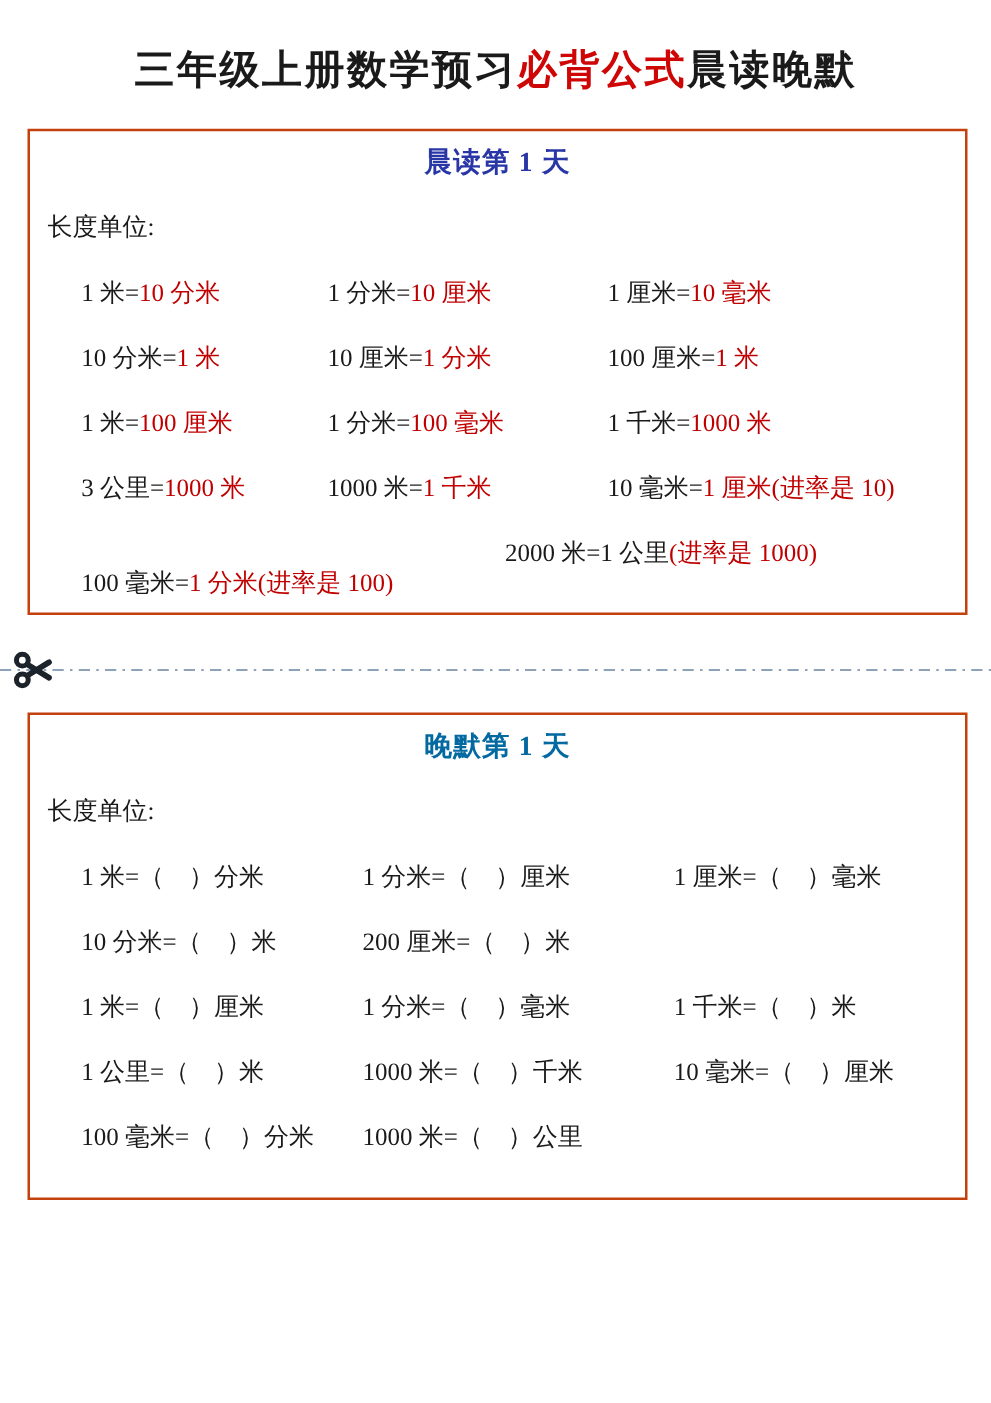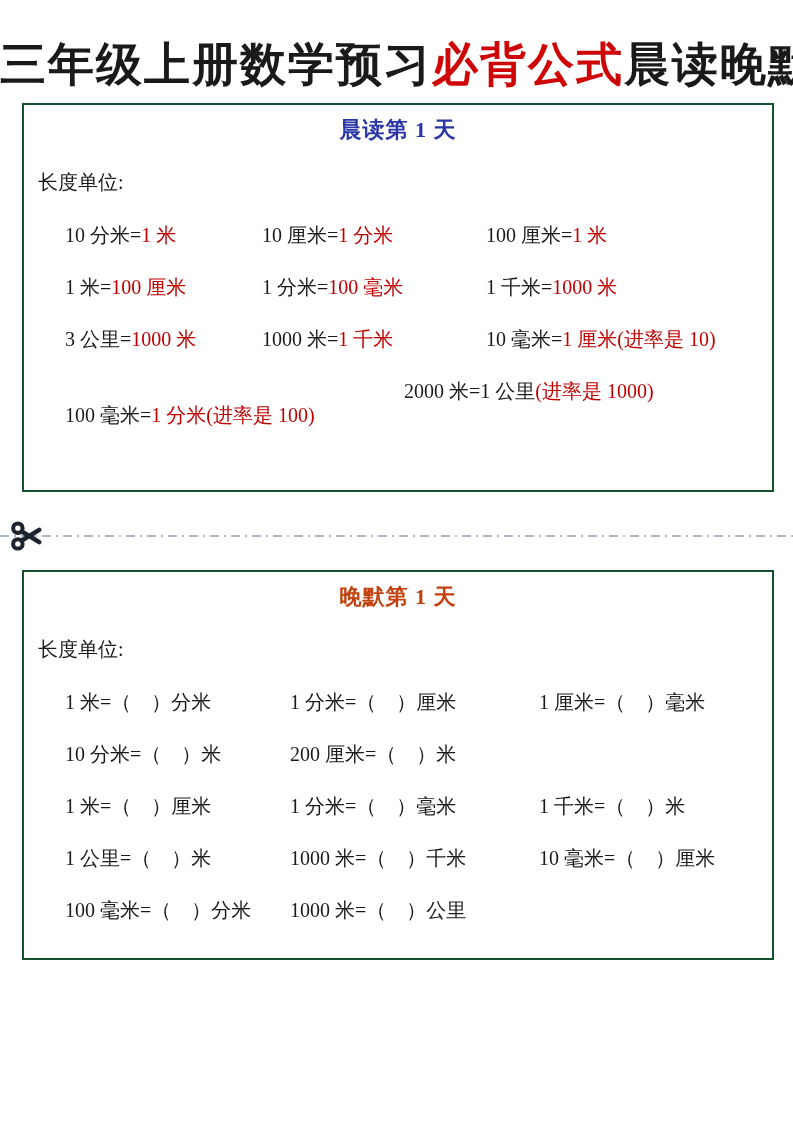--- a/index.html
+++ b/index.html
@@ -14,48 +14,48 @@
     font-family: "Liberation Serif", "DejaVu Serif", serif;
     color: #1a1a1a;
     overflow: hidden;
   }
   .page-title {
     position: absolute;
     top: 34px;
     left: 0;
     width: 100%;
     text-align: center;
-    font-size: 46px;
+    font-size: 32px;
     font-weight: 700;
     letter-spacing: 2px;
     white-space: nowrap;
   }
   .page-title .hl { color: #ce0606; }
 
   .panel {
     position: absolute;
     left: 22px;
     width: 752px;
     box-sizing: border-box;
-    border: 2px solid #14532d;
+    border: 2px solid #c2410c;
     background: #ffffff;
   }
   #morning-panel { top: 103px; height: 389px; }
   #evening-panel { top: 570px; height: 390px; }
 
   .panel-header {
     margin-top: 12px;
     text-align: center;
     font-size: 22px;
     font-weight: 700;
     line-height: 26px;
     letter-spacing: 1px;
   }
   #morning-panel .panel-header { color: #2936a6; }
-  #evening-panel .panel-header { color: #c2410c; }
+  #evening-panel .panel-header { color: #0369a1; }
 
   .unit-label {
     margin: 26px 0 0 14px;
     font-size: 20px;
     line-height: 26px;
   }
 
   .row {
     display: flex;
     margin: 29px 0 0 41px;
@@ -95,20 +95,25 @@
 <body>
 
 <div class="page-title">
   <span>三年级上册数学预习</span><span class="hl">必背公式</span><span>晨读晚默</span>
 </div>
 
 <div class="panel" id="morning-panel">
   <div class="panel-header">晨读第 1 天</div>
   <div class="unit-label">长度单位:</div>
 
+  <div class="row">
+    <span class="cell"><span>1 米=</span><span class="red-part">10 分米</span></span>
+    <span class="cell"><span>1 分米=</span><span class="red-part">10 厘米</span></span>
+    <span class="cell"><span>1 厘米=</span><span class="red-part">10 毫米</span></span>
+  </div>
   <div class="row">
     <span class="cell"><span>10 分米=</span><span class="red-part">1 米</span></span>
     <span class="cell"><span>10 厘米=</span><span class="red-part">1 分米</span></span>
     <span class="cell"><span>100 厘米=</span><span class="red-part">1 米</span></span>
   </div>
   <div class="row">
     <span class="cell"><span>1 米=</span><span class="red-part">100 厘米</span></span>
     <span class="cell"><span>1 分米=</span><span class="red-part">100 毫米</span></span>
     <span class="cell"><span>1 千米=</span><span class="red-part">1000 米</span></span>
   </div>

